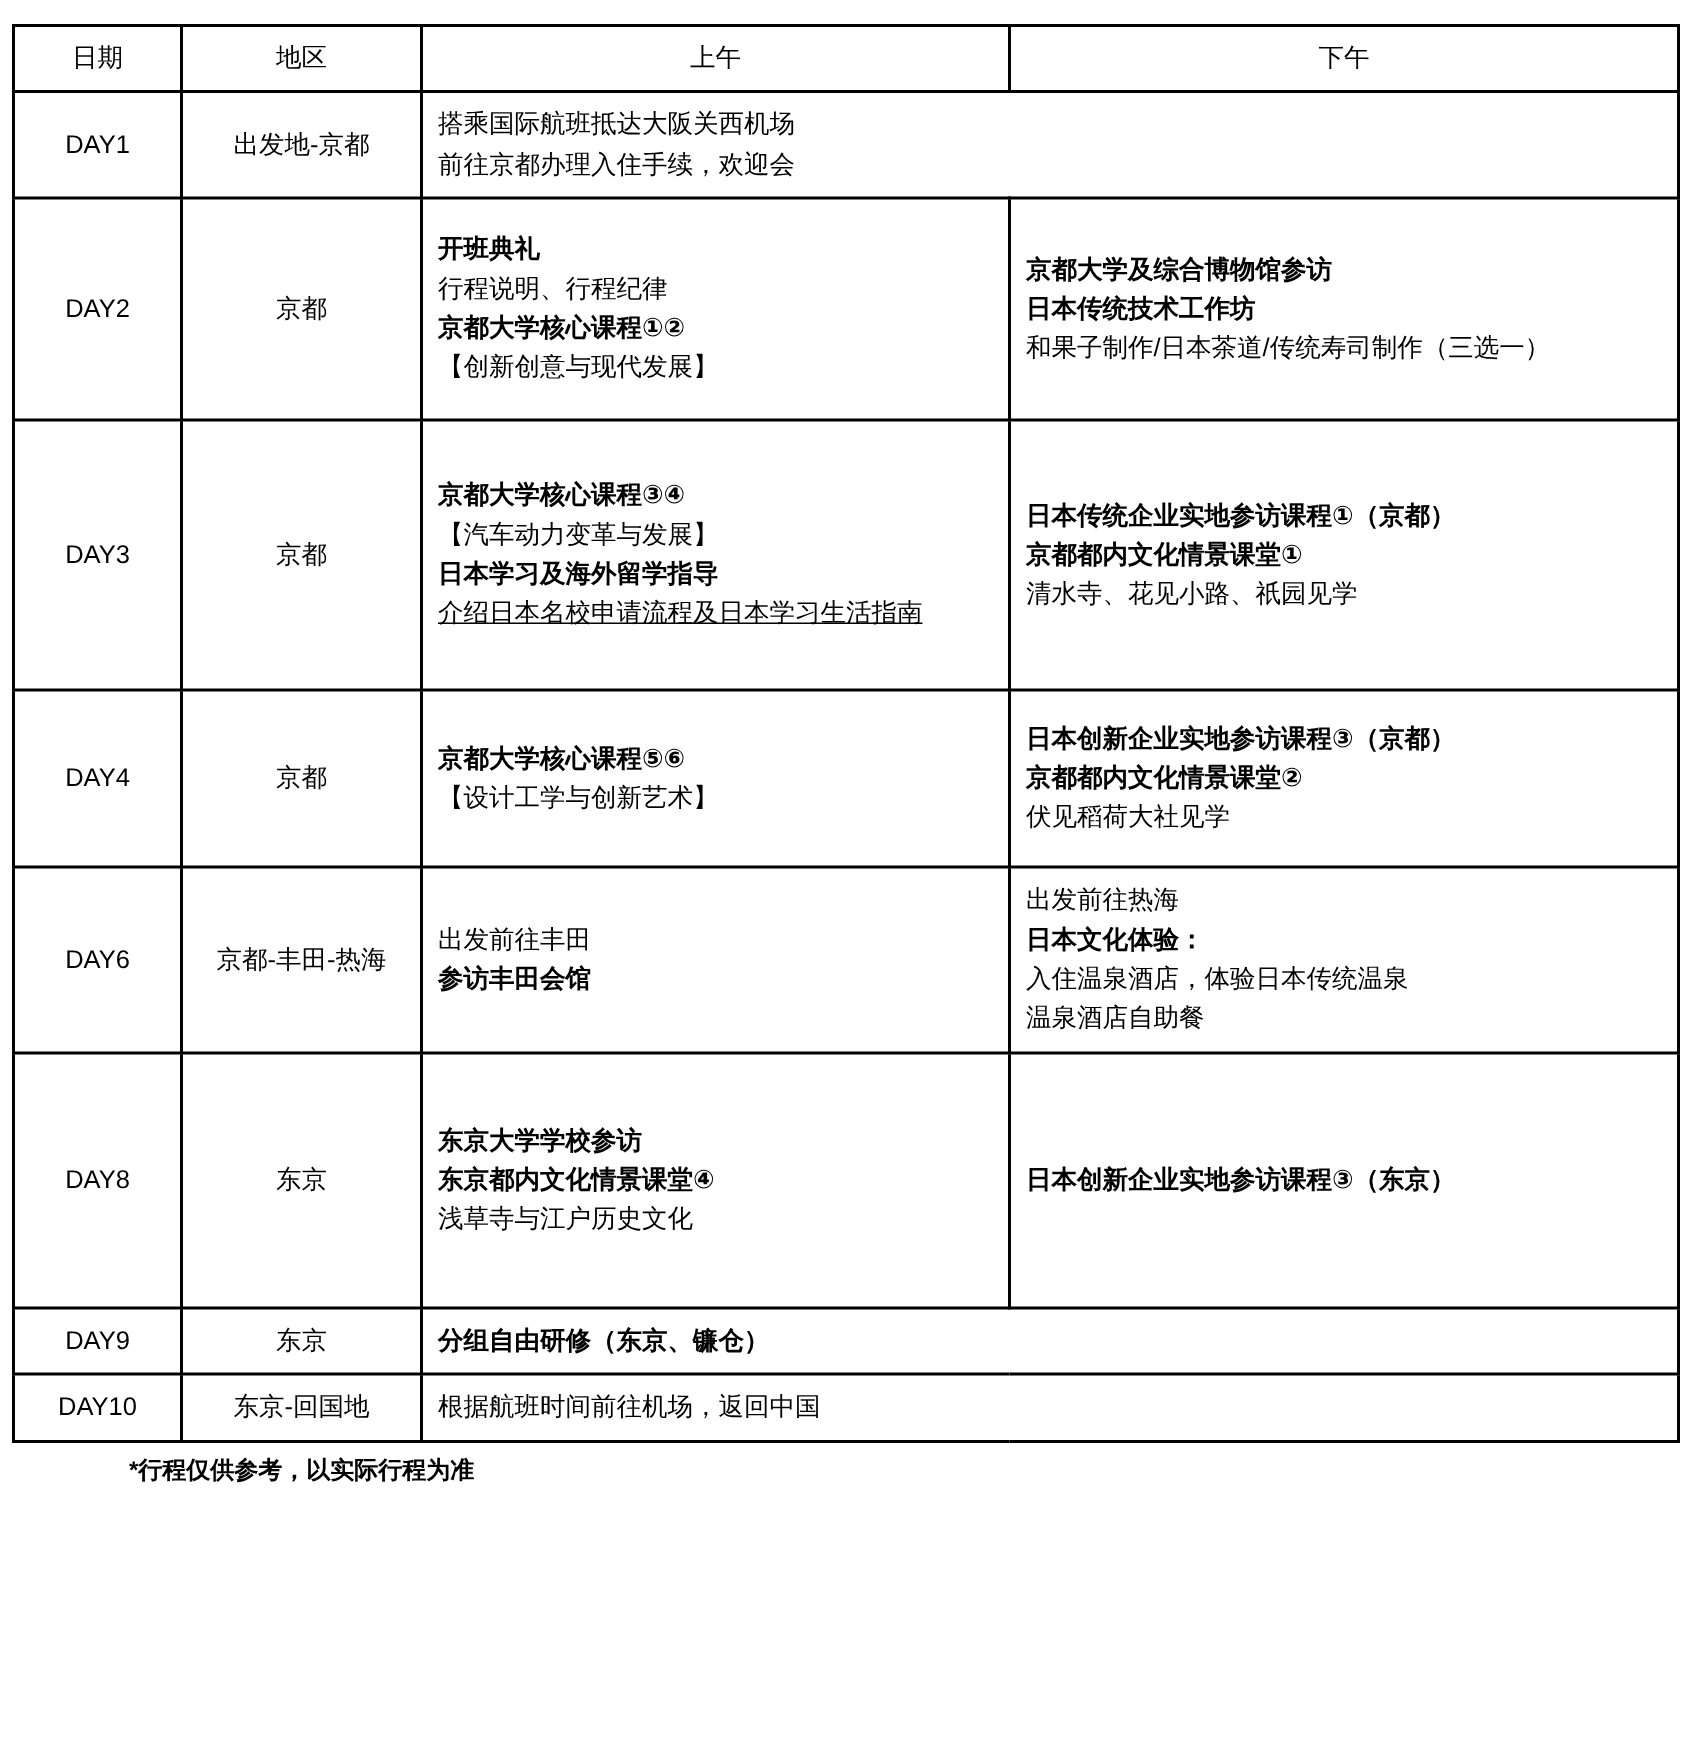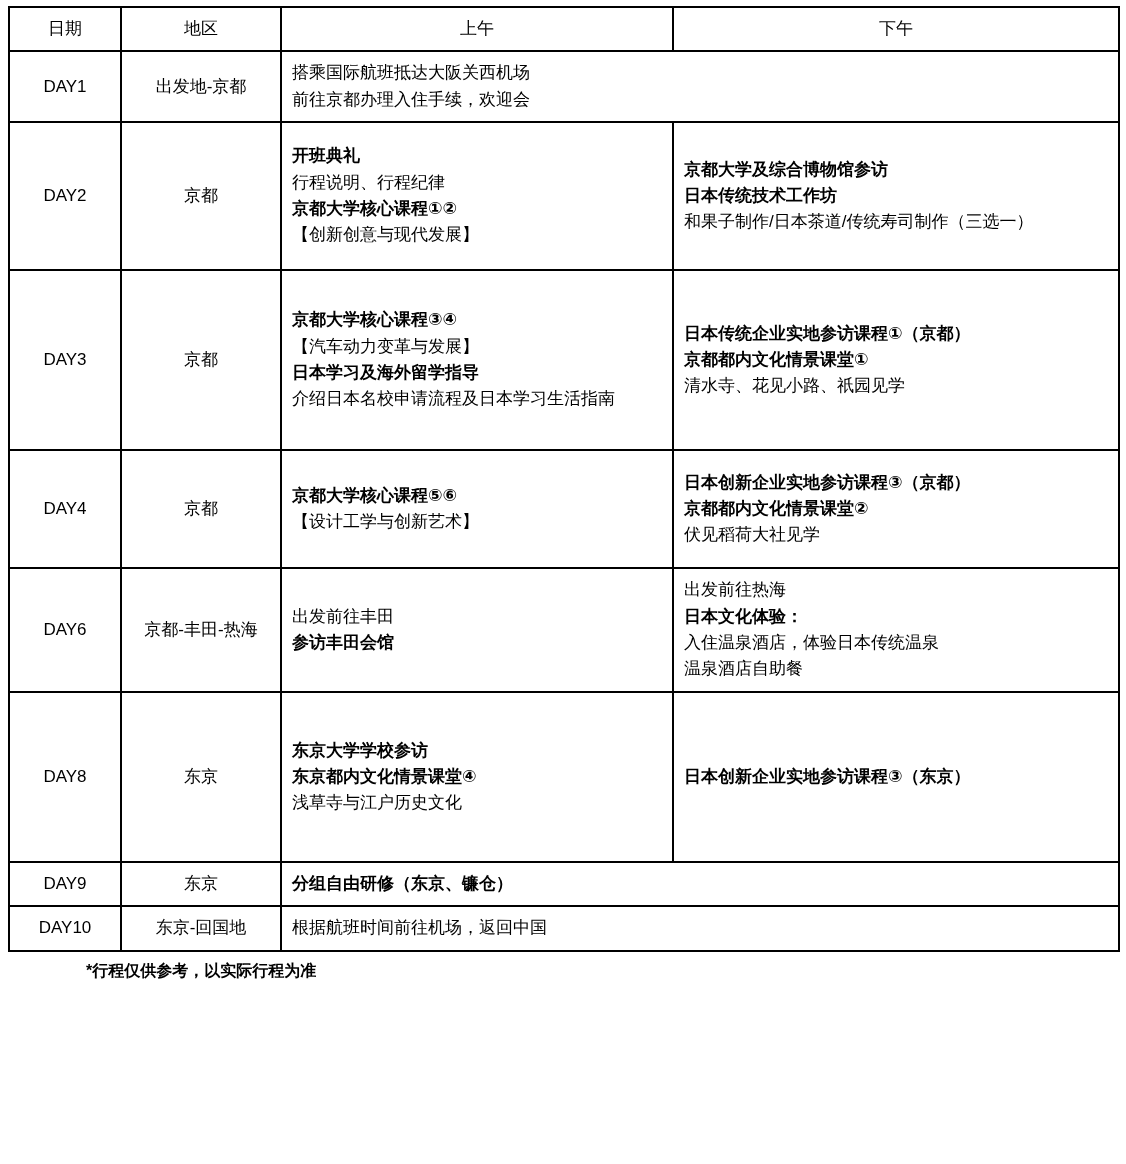--- a/index.html
+++ b/index.html
@@ -10,21 +10,21 @@
   body {
     width: 1126px;
     height: 1164px;
     font-family: "Liberation Sans", "DejaVu Sans", sans-serif;
     color: #000000;
     -webkit-font-smoothing: antialiased;
   }
   .page {
     width: 1126px;
     box-sizing: border-box;
-    padding: 6px 8px 0 8px;
+    padding: 16px 8px 0 8px;
   }
   table.itinerary {
     border-collapse: collapse;
     table-layout: fixed;
     width: 1110px;
     margin: 0;
   }
   table.itinerary td, table.itinerary th {
     border: 2px solid #000000;
     vertical-align: middle;
@@ -50,21 +50,21 @@
   }
   td.cell {
     text-align: left;
     vertical-align: top;
   }
   td.cell.mid {
     vertical-align: middle;
     margin-top: 48px;
   }
   .ln { display: block; white-space: nowrap; }
-  .ln.wrap { white-space: normal; }
+  .ln.wrap { white-space: normal; text-decoration: underline; }
   .b { font-weight: bold; }
   .footnote {
     margin: 8px 0 0 78px;
     font-size: 16px;
     line-height: 1.4;
     font-weight: bold;
   }
 </style>
 </head>
 <body>

